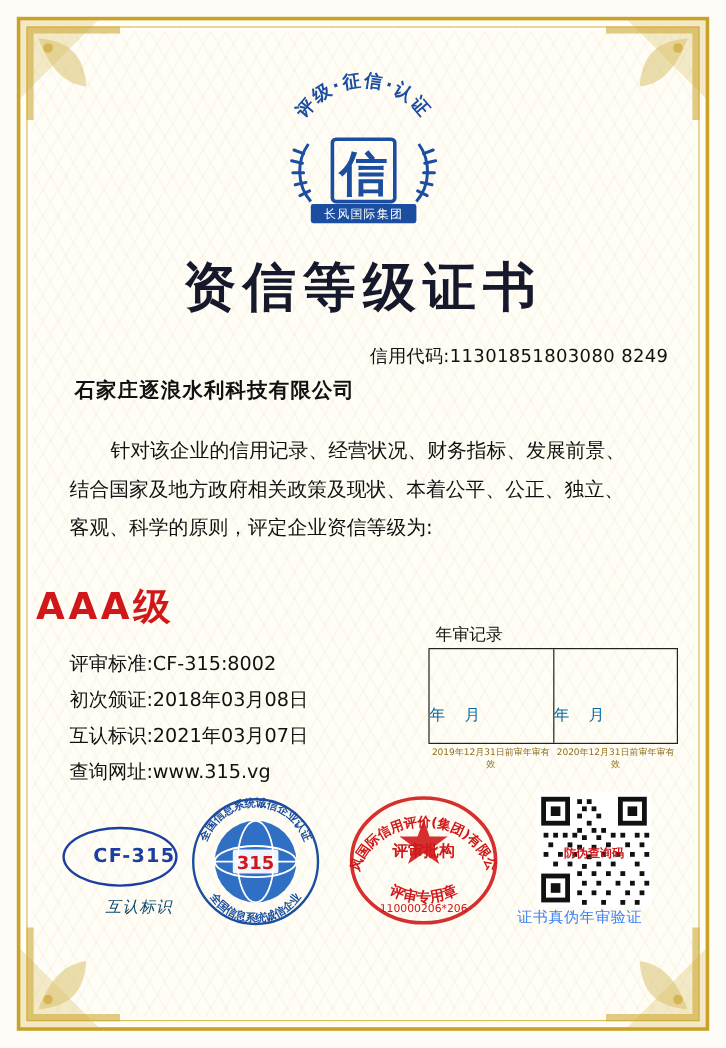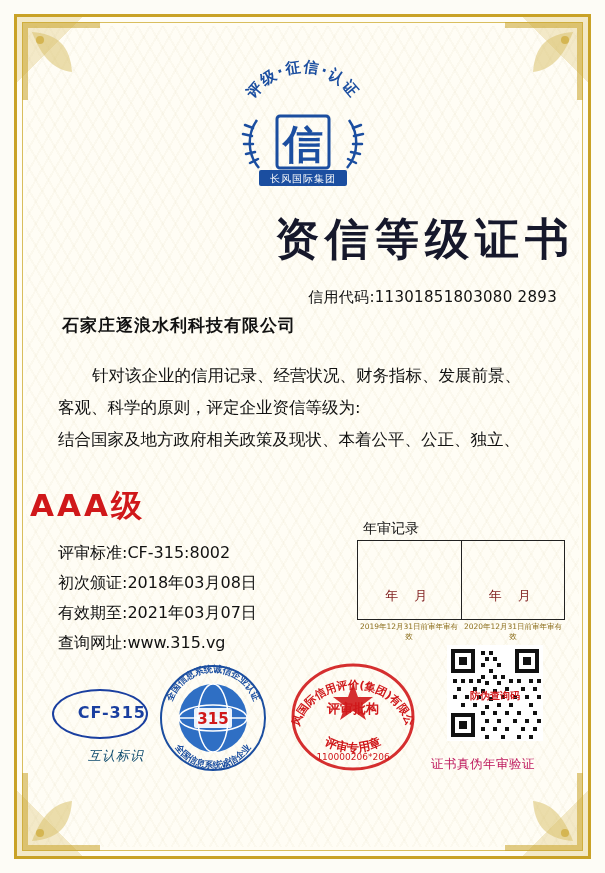--- a/index.html
+++ b/index.html
@@ -75,21 +75,21 @@
     transform: translateX(-50%);
     width: 160px;
     height: 132px;
   }
 
   
   .title {
     position: absolute;
     top: 180px;
     width: 100%;
-    text-align: right;
+    text-align: center;
     font-family: "DejaVu Sans", sans-serif;
     font-weight: bold;
     font-size: 44px;
     letter-spacing: 6px;
     color: #16182b;
   }
 
   .credit-code {
     position: absolute;
     top: 258px;
@@ -169,24 +169,23 @@
   }
   .review-cell {
     flex: 1;
     position: relative;
   }
   .review-cell + .review-cell { border-left: 1px solid #222; }
   .review-cell .ym {
     position: absolute;
     bottom: 14px;
     width: 100%;
-    text-align: center;
     font-size: 13px;
     font-family: "DejaVu Sans", sans-serif;
-    color: #7f1d1d;
+    color: #0369a1;
     letter-spacing: 6px;
     margin-top: 16px;
   }
   .review-foot {
     display: flex;
   }
   .review-foot div {
     flex: 1;
     text-align: center;
     font-size: 7.5px;
@@ -244,23 +243,23 @@
     bottom: 70px;
     width: 128px;
     text-align: left;
   }
   .qr {
     width: 96px; height: 96px;
     margin: 0 auto;
     position: relative;
   }
   .qr-cap {
-    margin-top: 15px;
+    margin-top: 0;
     font-size: 12.5px;
-    color: #be185d;
+    color: #3b82f6;
     font-family: "DejaVu Sans", sans-serif;
     letter-spacing: 0.5px;
   }
 </style>
 </head>
 <body>
 
 <div class="cert">
 
   <div class="border-outer"></div>
@@ -317,36 +316,36 @@
         <rect x="54" y="58" width="52" height="52" rx="3" fill="none" stroke="#1b4ea0" stroke-width="3"></rect>
         <text x="80" y="100" text-anchor="middle" font-family="DejaVu Sans, sans-serif" font-size="40" font-weight="bold" fill="#1b4ea0">信</text>
 
         <rect x="36" y="112" width="88" height="16" rx="2" fill="#1b4ea0"></rect>
         <text x="80" y="124" text-anchor="middle" font-family="DejaVu Sans, sans-serif" font-size="10" fill="#ffffff" letter-spacing="1">长风国际集团</text>
       </svg>
     </div>
 
     <div class="title">资信等级证书</div>
 
-    <div class="credit-code">信用代码:11301851803080 2893</div>
+    <div class="credit-code">信用代码:11301851803080 8249</div>
 
     <div class="company">石家庄逐浪水利科技有限公司</div>
 
     <div class="body-text">
       <p class="indent">针对该企业的信用记录、经营状况、财务指标、发展前景、</p>
+      <p>结合国家及地方政府相关政策及现状、本着公平、公正、独立、</p>
       <p>客观、科学的原则，评定企业资信等级为:</p>
-      <p>结合国家及地方政府相关政策及现状、本着公平、公正、独立、</p>
     </div>
 
     <div class="grade">AAA级</div>
 
     <div class="details">
       <div>评审标准:CF-315:8002</div>
       <div>初次颁证:2018年03月08日</div>
-      <div>有效期至:2021年03月07日</div>
+      <div>互认标识:2021年03月07日</div>
       <div>查询网址:www.315.vg</div>
     </div>
 
     <div class="review-box">
       <div class="review-title">年审记录</div>
       <div class="review-grid">
         <div class="review-cell">
           <div class="ym">年 月</div>
         </div>
         <div class="review-cell">

